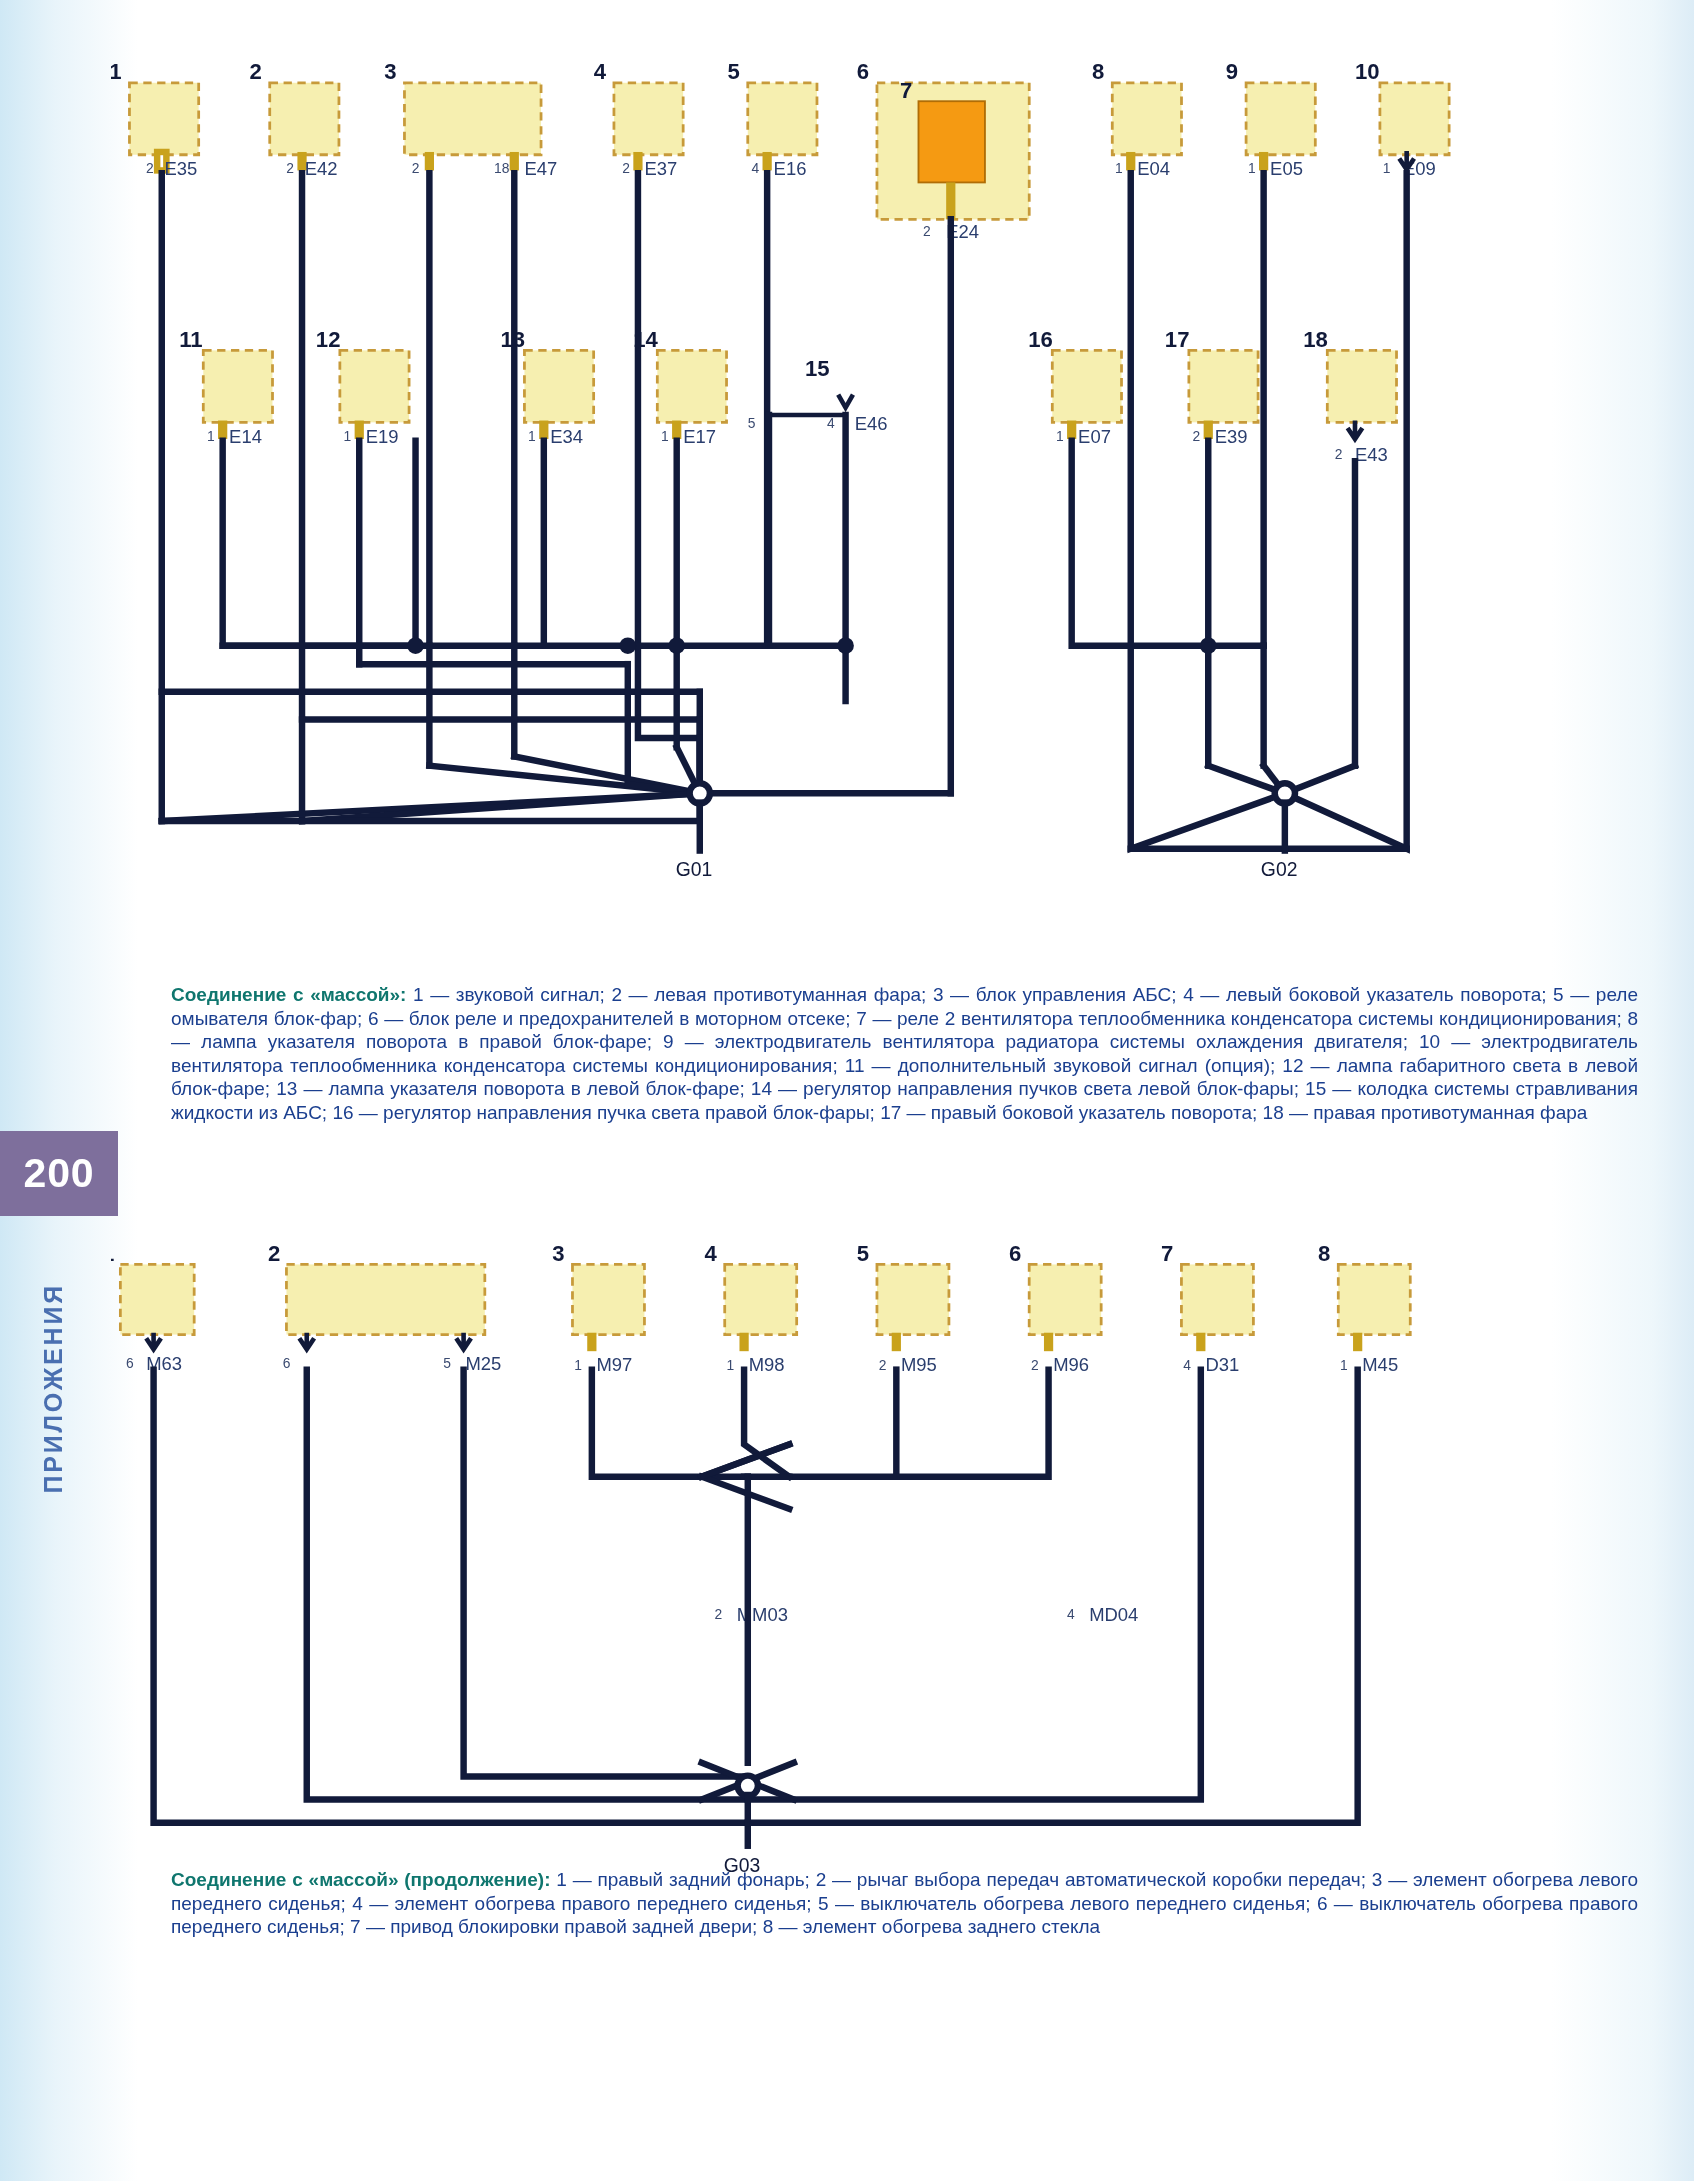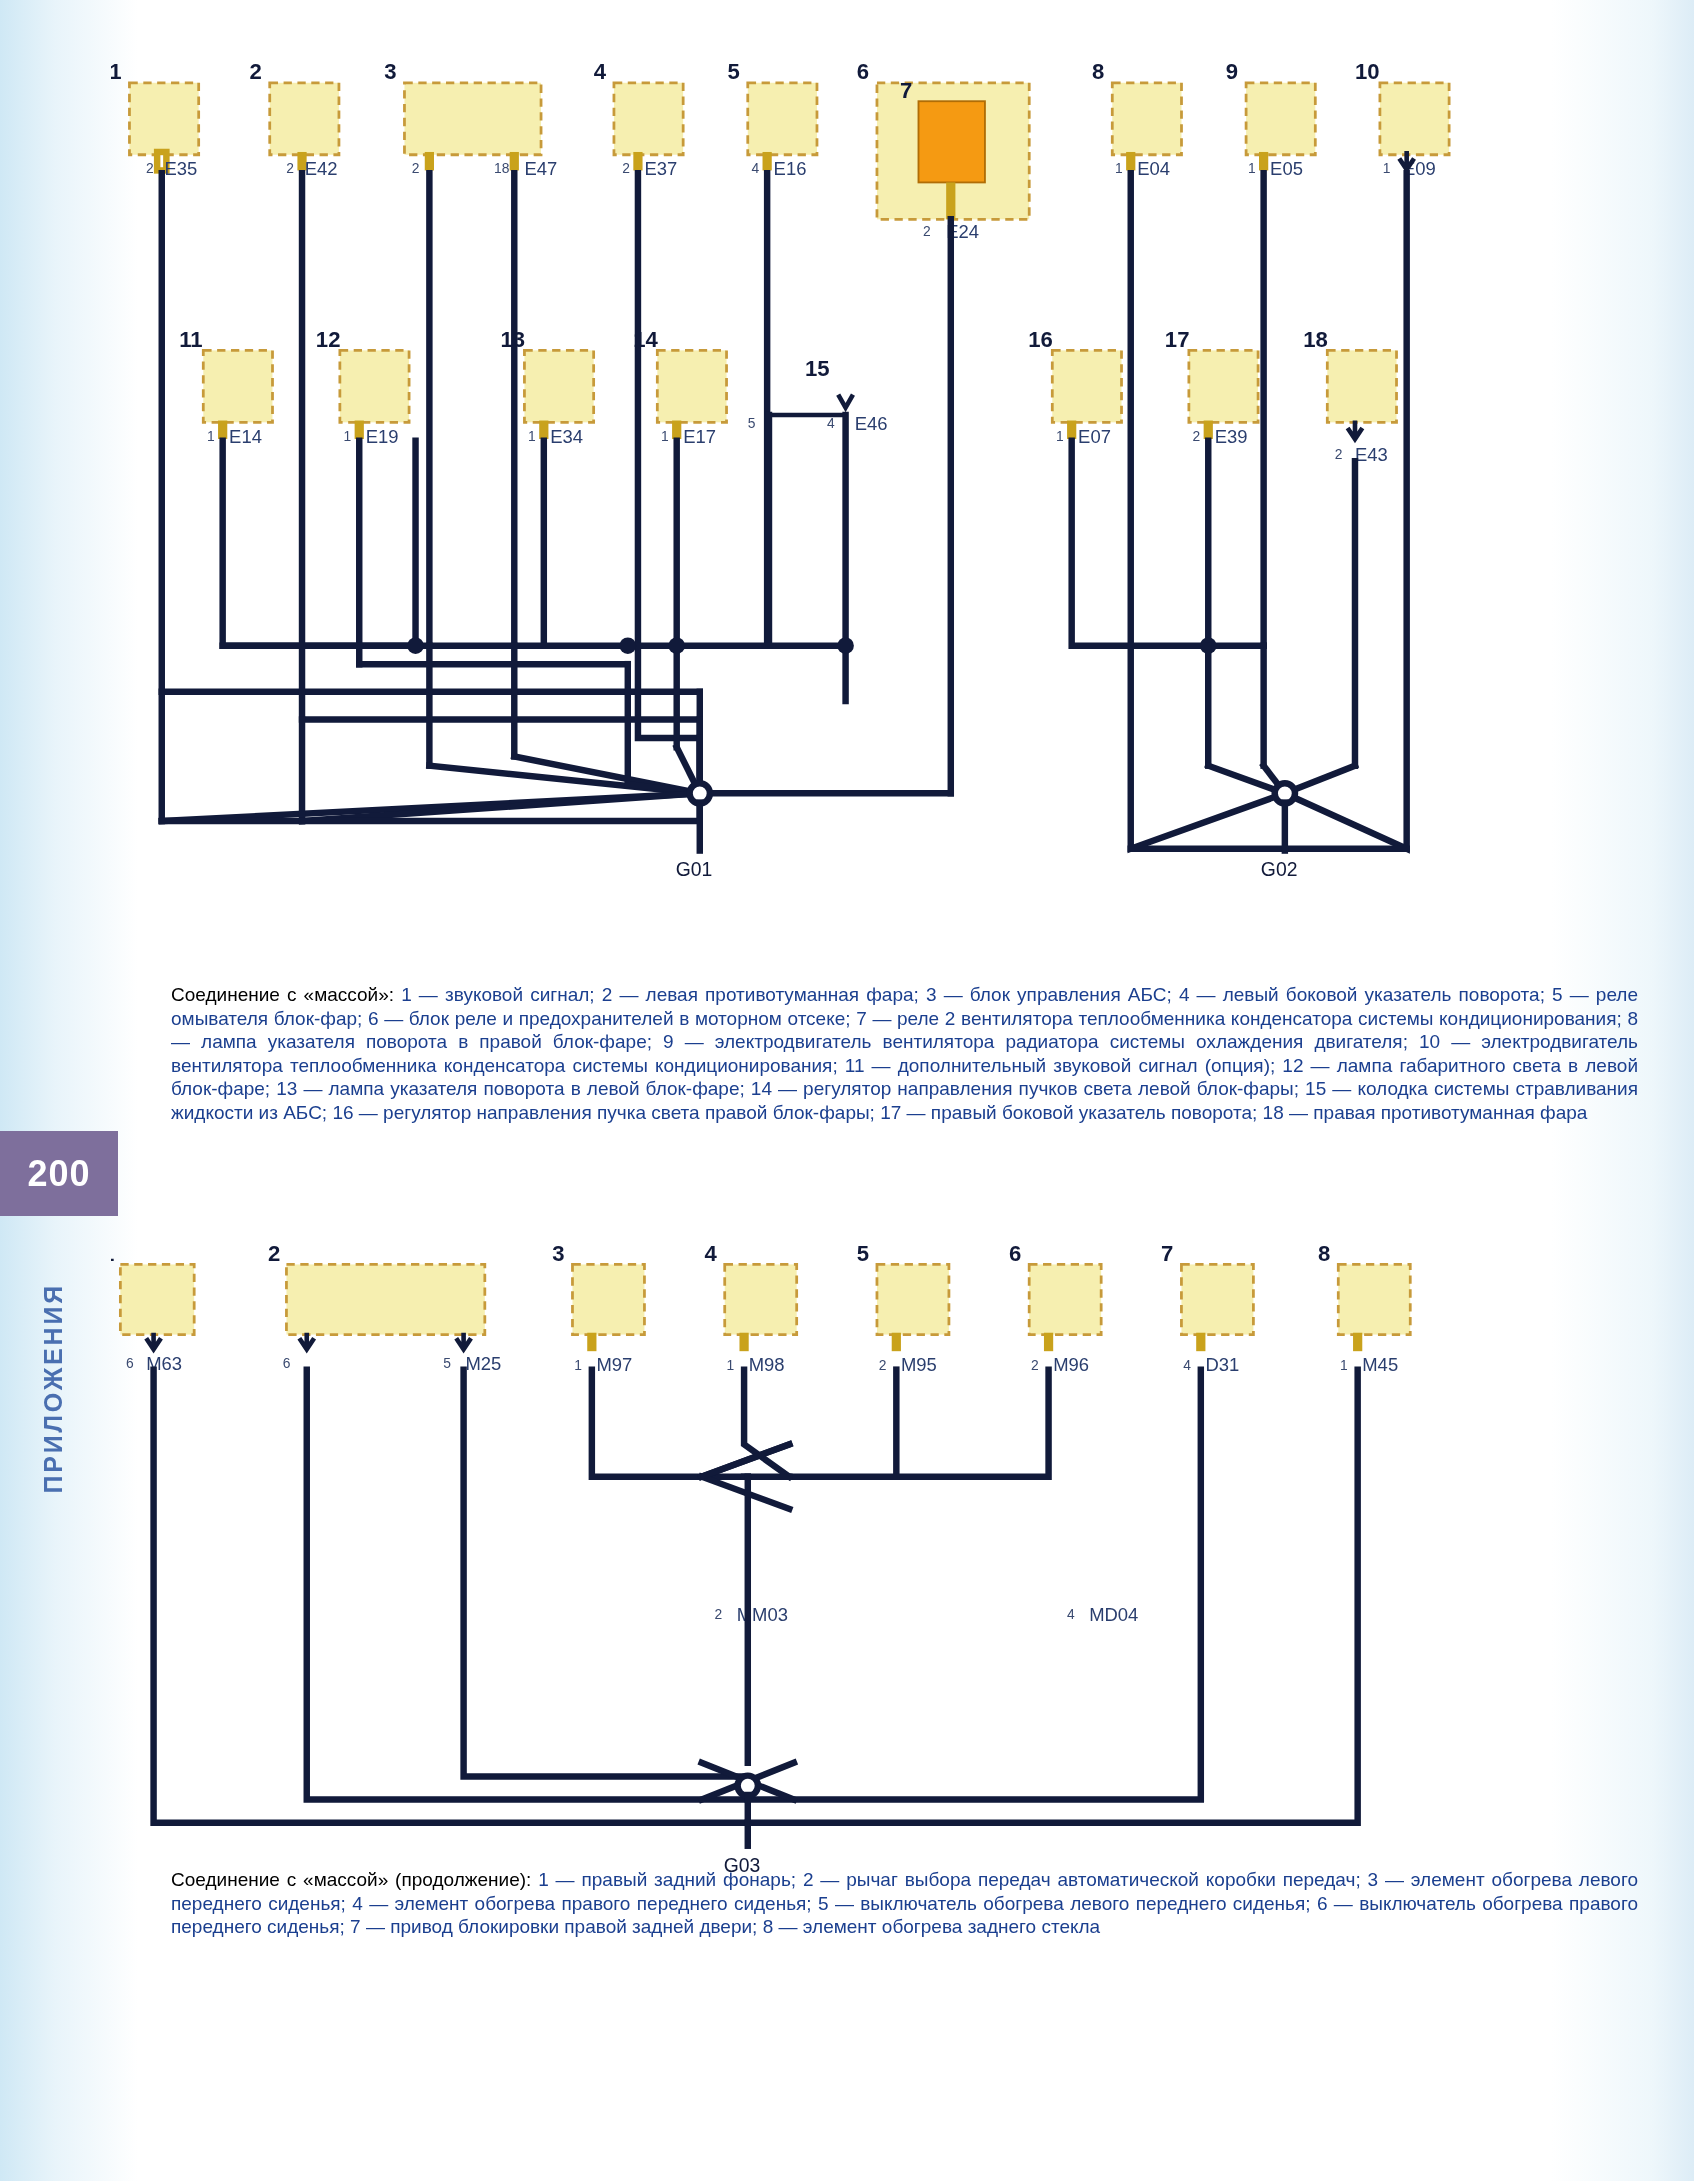--- a/index.html
+++ b/index.html
@@ -20,21 +20,21 @@
   }
   .sheet{position:absolute;left:0;top:0;width:1695px;height:2182px;}
 
   
   .pagenum-tab{
     position:absolute;left:0;top:1131px;width:118px;height:85px;
     background:#7e6f9c;
     display:flex;align-items:center;justify-content:center;
   }
   .pagenum-tab span{
-    color:#ffffff;font-size:36px;font-weight:bold;letter-spacing:0.9px;
+    color:#ffffff;font-size:41px;font-weight:bold;letter-spacing:0.9px;
   }
   .side-vert{
     position:absolute;left:39px;top:1283px;
     color:#4a6fb0;font-size:25px;font-weight:bold;letter-spacing:2.8px;
     transform-origin:left top;
     transform:rotate(-90deg) translate(-100%,0);
     white-space:nowrap;
   }
 
   
@@ -43,21 +43,21 @@
   #diagram-bottom{left:111px;top:1246px;width:1495px;height:692px;}
 
   
   .caption{
     position:absolute;
     font-size:19px;
     line-height:23.5px;
     color:#1b3f8f;
     text-align:justify;
   }
-  .caption .lead{color:#000000;font-weight:normal;}
+  .caption .lead{color:#0f766e;font-weight:bold;}
   #caption-top{left:171px;top:983px;width:1467px;}
   #caption-bottom{left:171px;top:1868px;width:1467px;}
 </style>
 </head>
 <body>
 
 <div class="page-wash"></div>
 
 <div class="sheet">
 

